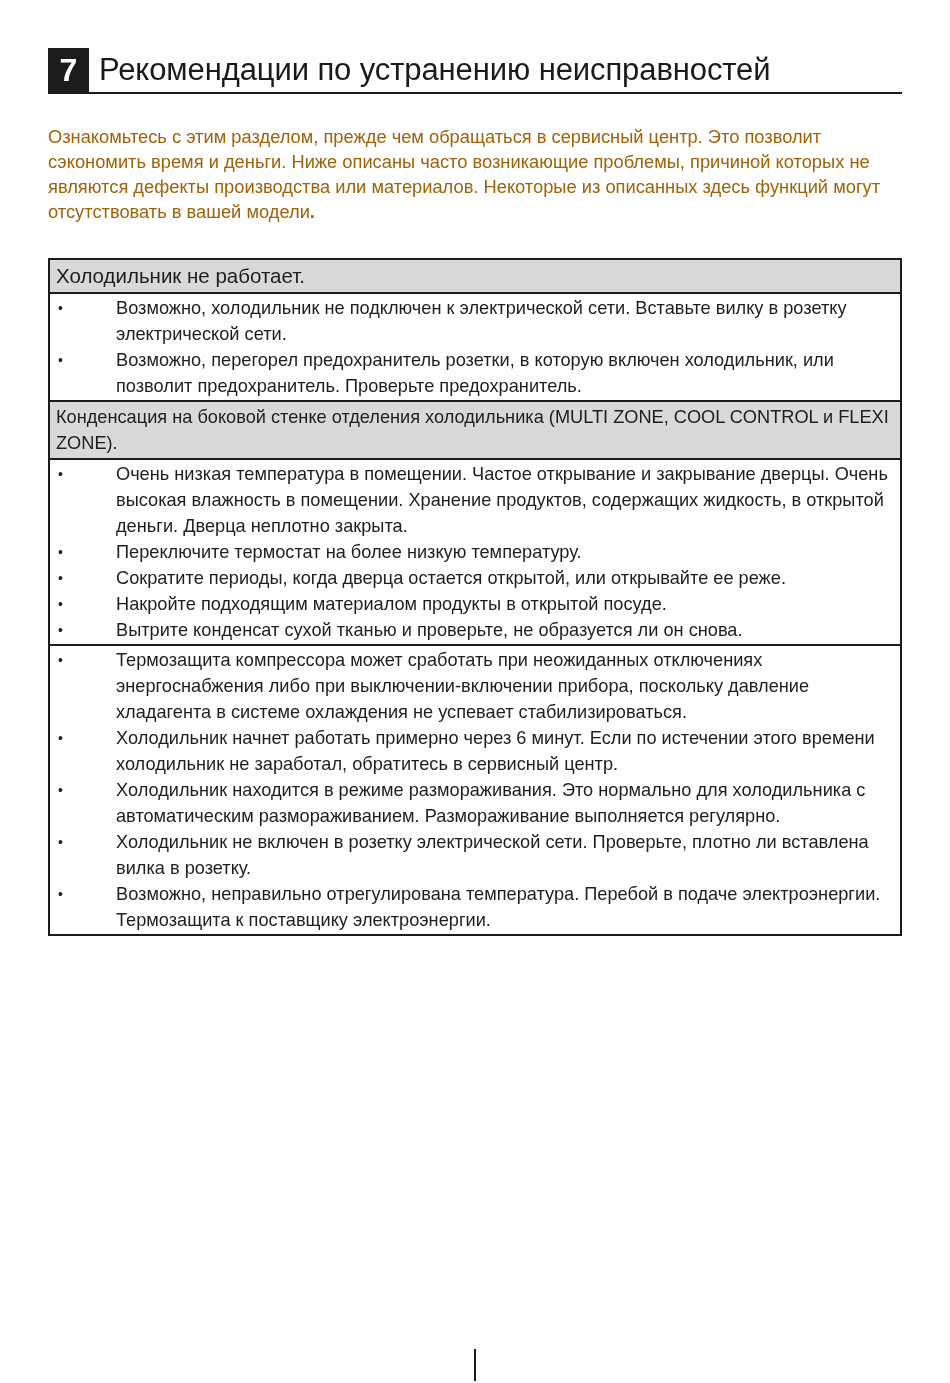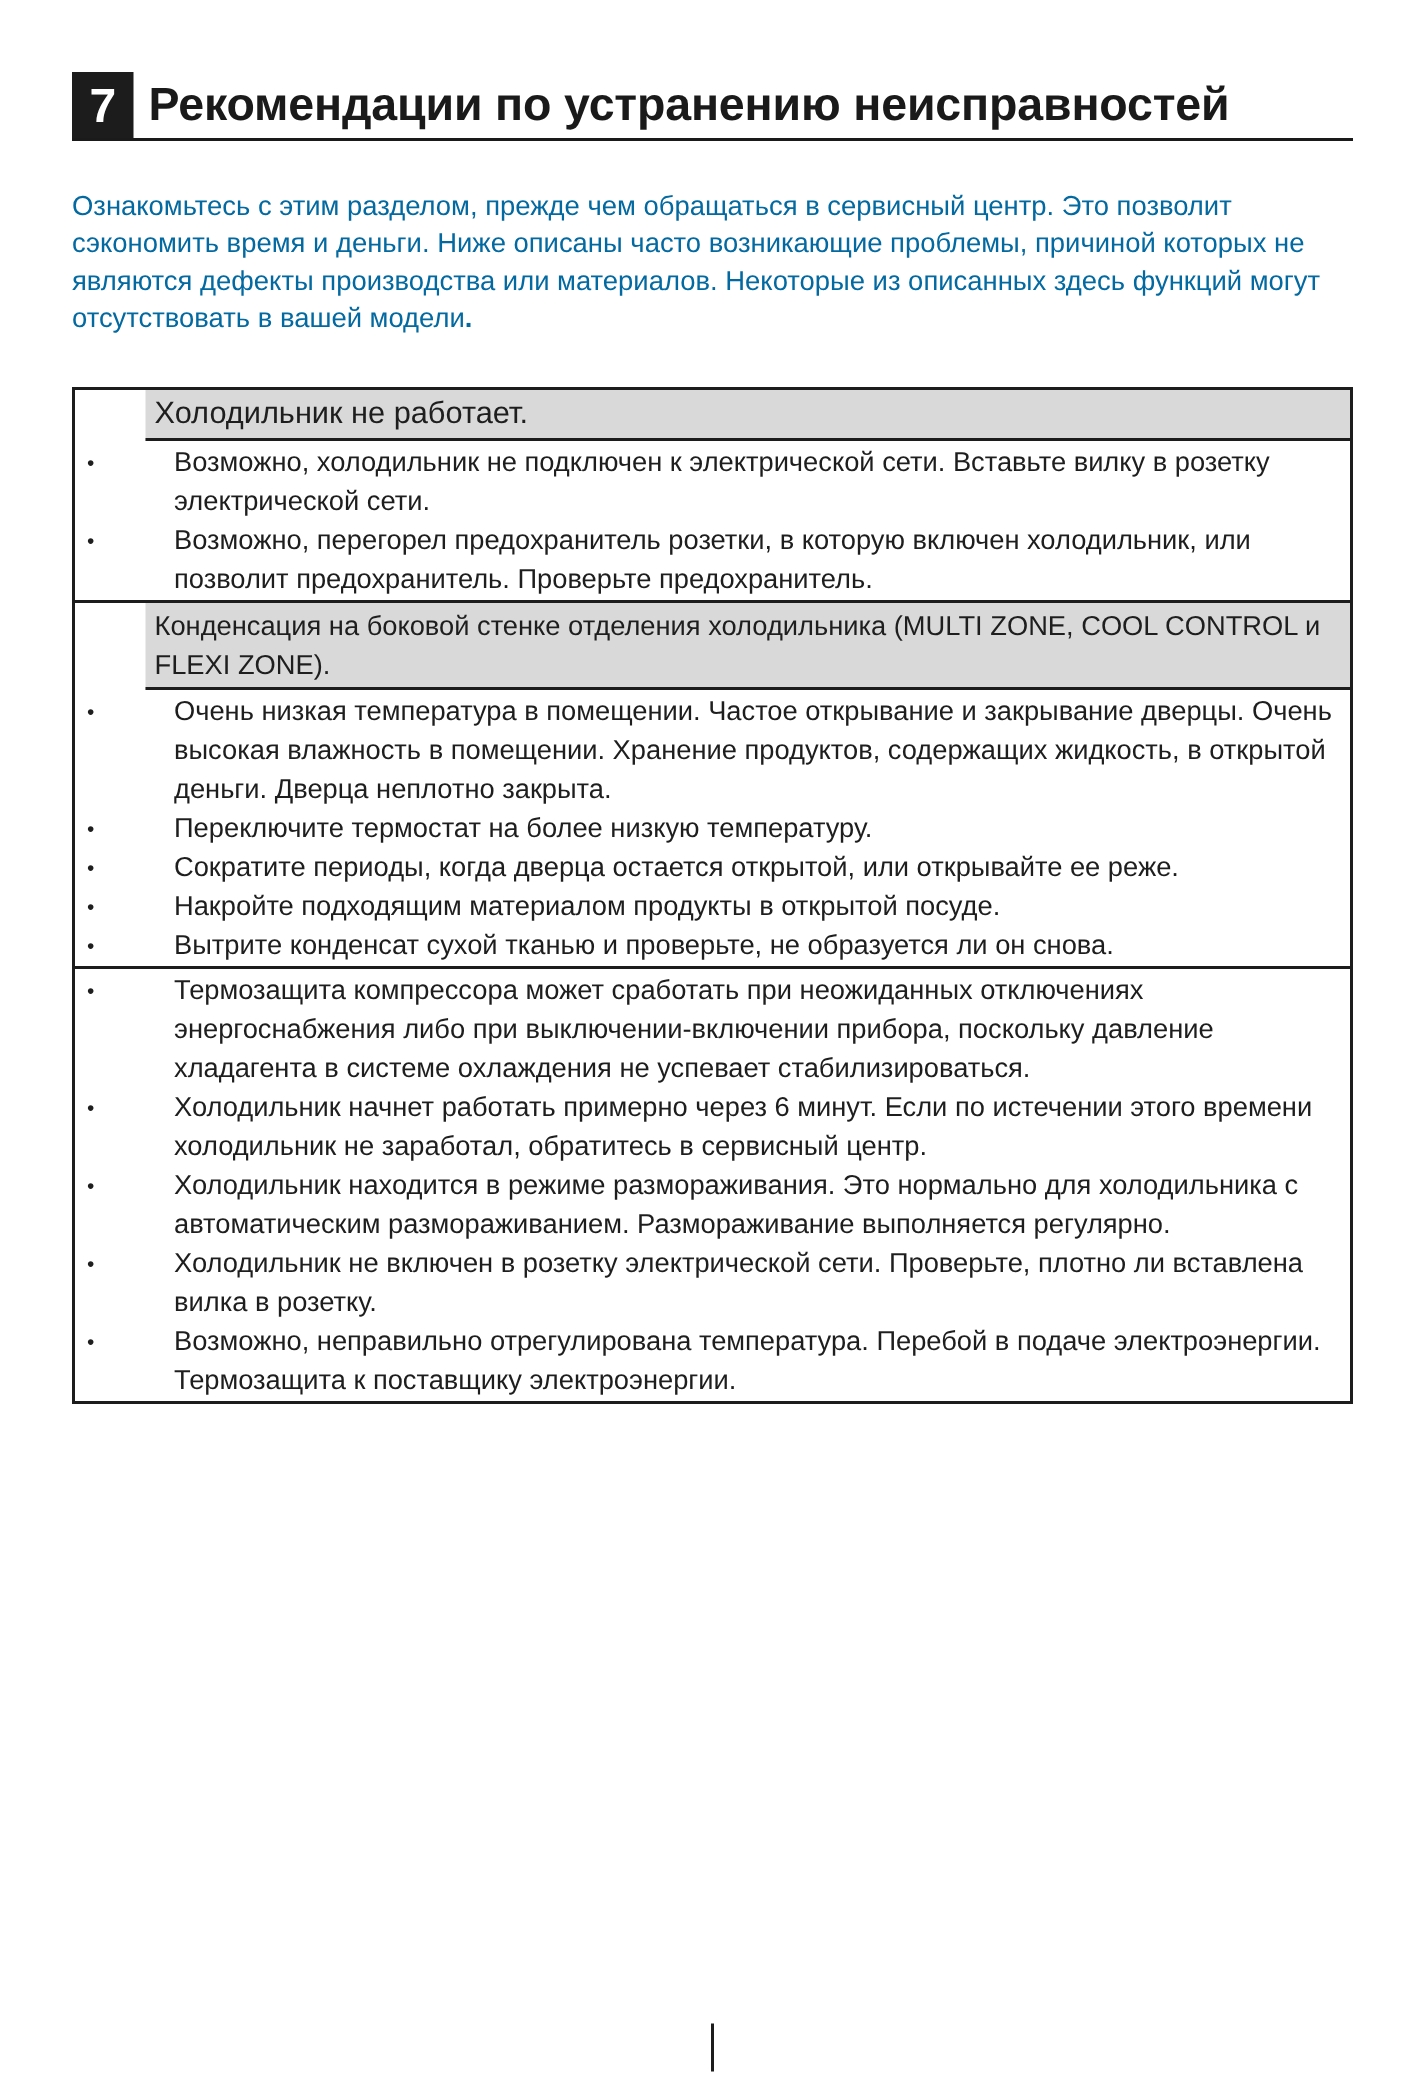--- a/index.html
+++ b/index.html
@@ -30,53 +30,52 @@
     height: 44px;
     background: #1c1c1c;
     color: #ffffff;
     font-weight: bold;
     font-size: 32px;
     line-height: 44px;
     text-align: center;
   }
   .chapter-title {
     margin-left: 10px;
-    font-weight: bold;
+    font-weight: normal;
     font-size: 31px;
     line-height: 44px;
     letter-spacing: -0.1px;
     white-space: nowrap;
     color: #1a1a1a;
     text-align: right;
   }
   .intro {
     position: absolute;
     left: 48px;
     top: 124px;
     width: 860px;
     font-size: 18.3px;
     line-height: 25px;
-    color: #0369a1;
+    color: #a16207;
   }
   .intro .last-dot { font-weight: bold; }
   .trouble-table {
     position: absolute;
     left: 48px;
     top: 258px;
     width: 850px;
     border: 2px solid #1c1c1c;
   }
   .section-header {
     background: #d9d9d9;
     border-bottom: 2px solid #1c1c1c;
     padding: 2px 2px 2px 6px;
     font-size: 18.2px;
     line-height: 26px;
     color: #1e1e1e;
-    margin-left: 47px;
   }
   .section-header.large {
     font-size: 20.5px;
     line-height: 28px;
   }
   .section-body {
     border-bottom: 2px solid #1c1c1c;
     padding: 1px 8px 1px 6px;
   }
   .section-body:last-child { border-bottom: none; }

